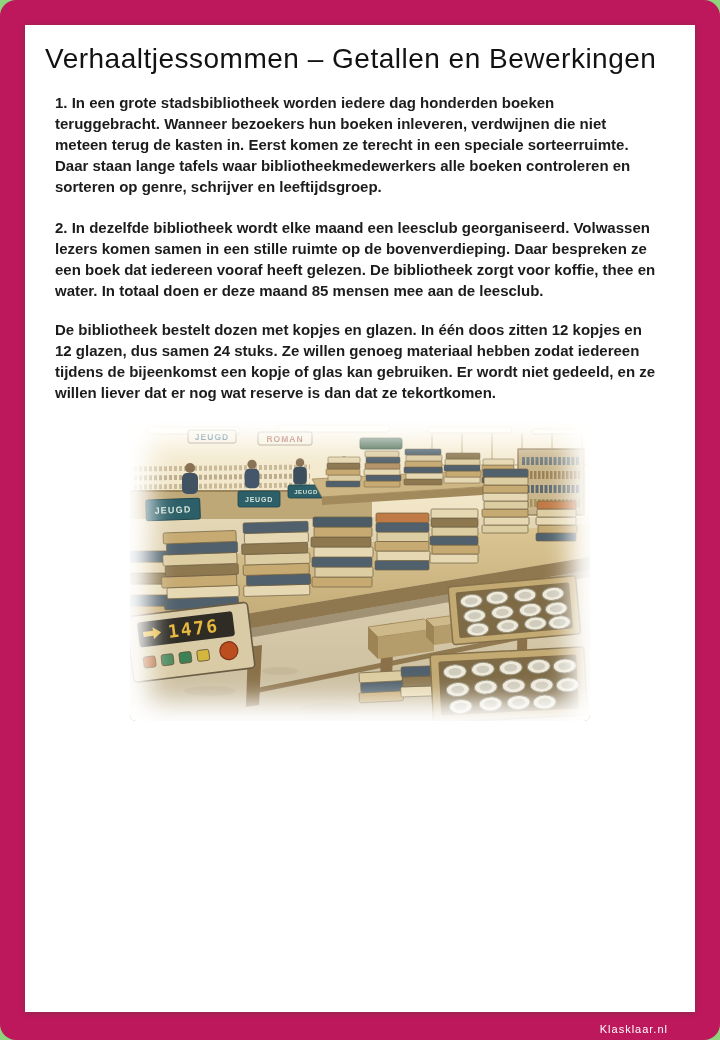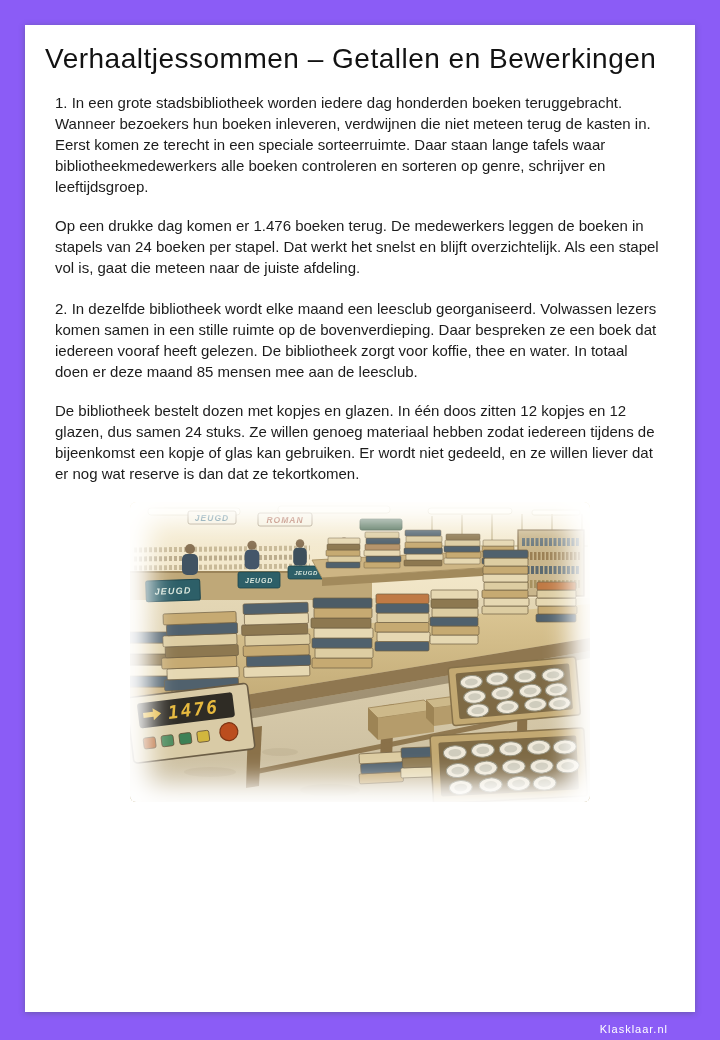--- a/index.html
+++ b/index.html
@@ -5,53 +5,54 @@
   html, body { margin: 0; padding: 0; }
   body {
     width: 720px; height: 1040px;
     background: #8ed57e;
     font-family: "Liberation Sans", sans-serif;
     overflow: hidden;
   }
   .frame {
     position: relative;
     width: 720px; height: 1040px;
-    background: #8b5cf6;
+    background: #be185d;
+    border-radius: 16px;
   }
   .page {
     position: absolute;
     left: 25px; top: 25px;
     width: 670px; height: 987px;
     background: #ffffff;
     box-shadow: 0 1px 6px rgba(40, 80, 35, 0.35);
     overflow: hidden;
   }
   .title {
     margin: 18px 20px 0 20px;
     font-size: 28px;
     font-weight: 500;
     letter-spacing: 0.5px;
     color: #121212;
     white-space: nowrap;
   }
   .text-block {
     margin: 17px 35px 0 30px;
+    font-weight: bold;
   }
   .text-block p {
     margin: 0 0 18px 0;
     font-size: 15px;
     line-height: 21px;
     color: #1c1c1c;
   }
   .problem + .problem { margin-top: 20px; }
   .illustration-wrap {
     position: relative;
     width: 460px; height: 300px;
     margin: 6px auto 0 auto;
-    font-style: italic;
   }
   .illustration-wrap svg { display: block; width: 460px; height: 300px; border-radius: 6px; }
   .vignette {
     position: absolute; inset: 0;
     box-shadow: inset 0 0 26px 20px #ffffff;
     border-radius: 6px;
     pointer-events: none;
   }
   .footer-brand {
     position: absolute;
@@ -65,21 +66,20 @@
 <body>
 
 <div class="frame">
   <div class="page">
 
     <h1 class="title">Verhaaltjessommen – Getallen en Bewerkingen</h1>
 
     <div class="text-block">
       <div class="problem">
         <p>1. In een grote stadsbibliotheek worden iedere dag honderden boeken teruggebracht. Wanneer bezoekers hun boeken inleveren, verdwijnen die niet meteen terug de kasten in. Eerst komen ze terecht in een speciale sorteerruimte. Daar staan lange tafels waar bibliotheekmedewerkers alle boeken controleren en sorteren op genre, schrijver en leeftijdsgroep.</p>
-        <p>Op een drukke dag komen er 1.476 boeken terug. De medewerkers leggen de boeken in stapels van 24 boeken per stapel. Dat werkt het snelst en blijft overzichtelijk. Als een stapel vol is, gaat die meteen naar de juiste afdeling.</p>
       </div>
       <div class="problem">
         <p>2. In dezelfde bibliotheek wordt elke maand een leesclub georganiseerd. Volwassen lezers komen samen in een stille ruimte op de bovenverdieping. Daar bespreken ze een boek dat iedereen vooraf heeft gelezen. De bibliotheek zorgt voor koffie, thee en water. In totaal doen er deze maand 85 mensen mee aan de leesclub.</p>
         <p>De bibliotheek bestelt dozen met kopjes en glazen. In één doos zitten 12 kopjes en 12 glazen, dus samen 24 stuks. Ze willen genoeg materiaal hebben zodat iedereen tijdens de bijeenkomst een kopje of glas kan gebruiken. Er wordt niet gedeeld, en ze willen liever dat er nog wat reserve is dan dat ze tekortkomen.</p>
       </div>
     </div>
 
     <div class="illustration-wrap">
       <svg viewBox="0 0 460 300" xmlns="http://www.w3.org/2000/svg">
         <defs>

